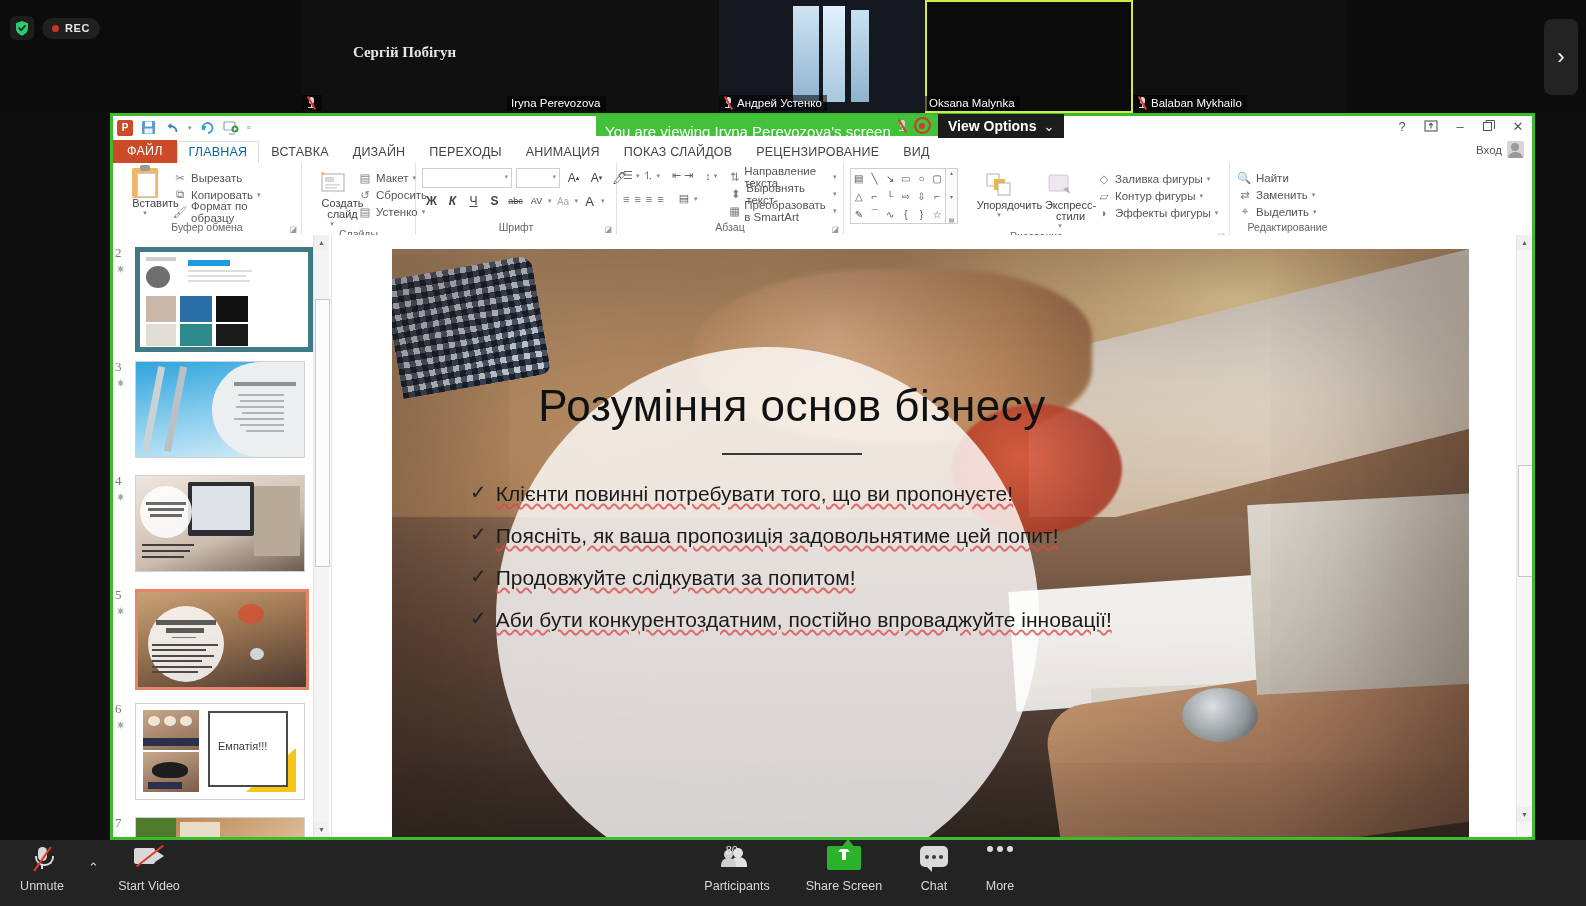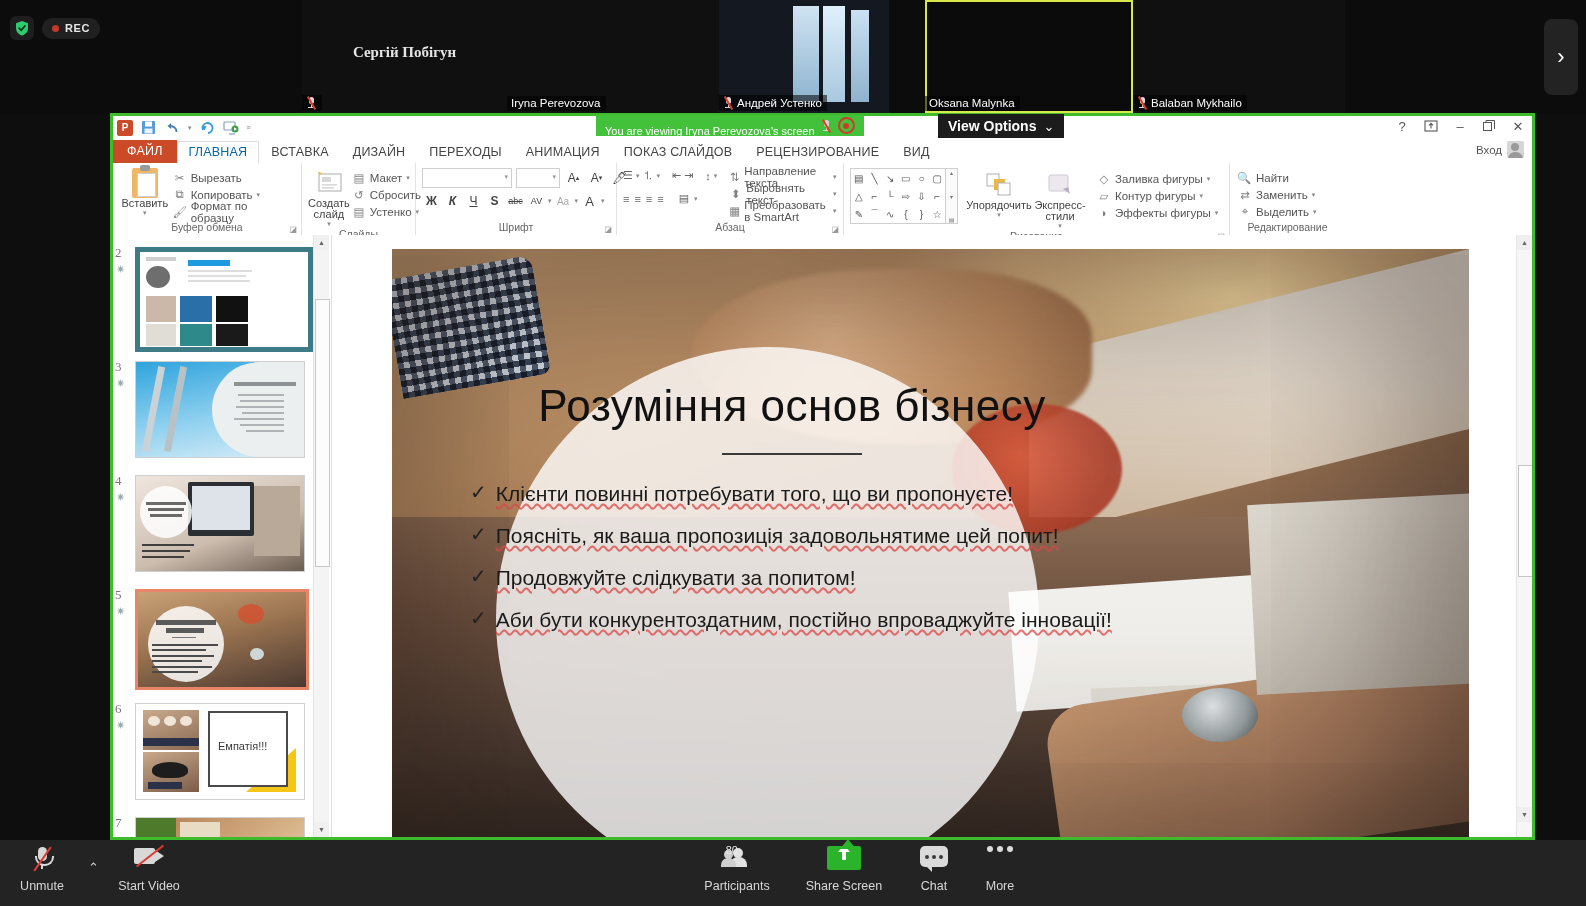--- a/index.html
+++ b/index.html
@@ -59,21 +59,21 @@
   .avatar-sq:before{content:"";position:absolute;left:1px;top:11px;width:15px;height:9px;border-radius:7px 7px 0 0;background:#9a9a9a;}
 
   .ribbon{position:relative;height:72px;background:#fff;border-bottom:1px solid #d6d6d6;display:flex;}
   .grp{position:relative;height:72px;border-right:1px solid #e2e2e2;display:flex;flex-direction:column;}
   .grp .gbody{flex:1;display:flex;align-items:flex-start;padding:3px 6px 0;}
   .grp .glabel{height:14px;text-align:center;font-size:10.5px;color:#666;position:relative;}
   .grp .glabel .dlg{position:absolute;right:4px;bottom:1px;font-size:8px;color:#999;}
 
   .bigbtn{display:flex;flex-direction:column;align-items:center;width:52px;font-size:11px;color:#444;padding-top:2px;}
   .bigbtn .bi{height:30px;display:flex;align-items:center;justify-content:center;}
-  .bigbtn .cap{line-height:11px;text-align:center;}
+  .bigbtn .cap{line-height:11px;text-align:center;padding-left:21px;}
   .smallrow{display:flex;align-items:center;gap:4px;font-size:11.5px;color:#555;height:17px;padding:0 2px;}
   .smallrow .si{width:14px;height:14px;display:flex;align-items:center;justify-content:center;opacity:.75;}
   .caret{font-size:7px;color:#888;}
 
   .clip{width:26px;height:30px;background:#efb765;border-radius:2px;position:relative;}
   .clip:after{content:"";position:absolute;left:5px;top:5px;width:17px;height:22px;background:#fff;border:1px solid #cfcfcf;}
   .clip:before{content:"";position:absolute;left:8px;top:-3px;width:10px;height:6px;background:#9a9a9a;border-radius:2px;}
 
   .fontbox{width:88px;height:18px;border:1px solid #cfcfcf;background:#fff;position:relative;}
   .fontbox.sm{width:42px;}
@@ -181,21 +181,21 @@
   .chatb{width:28px;height:21px;background:#dadada;border-radius:5px;position:relative;}
   .chatb:after{content:"";position:absolute;left:5px;bottom:-5px;width:0;height:0;border-left:7px solid transparent;
      border-right:0 solid transparent;border-top:7px solid #dadada;}
   .chatb .d{position:absolute;top:9px;width:4px;height:4px;border-radius:50%;background:#3a3a3a;}
   .dots3{display:flex;gap:4px;}
   .dots3 i{width:6px;height:6px;border-radius:50%;background:#dcdcdc;display:block;}
 
   
   .sharebanner{position:absolute;left:483px;top:-1px;height:21px;background:#43c13a;display:flex;align-items:center;
      padding:0 9px;gap:6px;z-index:9;}
-  .sharebanner .t{color:#fff;font-size:11px;white-space:nowrap;margin-top:11px;}
+  .sharebanner .t{color:#fff;font-size:15px;white-space:nowrap;margin-top:11px;}
   .recdot2{width:13px;height:13px;border-radius:50%;border:2px solid #cf3b2d;display:flex;align-items:center;justify-content:center;}
   .recdot2 i{width:6px;height:6px;border-radius:50%;background:#cf3b2d;display:block;}
   .viewopts{position:absolute;left:825px;top:-2px;height:24px;background:#1c1c1c;display:flex;align-items:center;
      gap:7px;padding:0 10px;z-index:10;}
   .viewopts .t{color:#fff;font-size:14px;font-weight:bold;}
 </style>
 </head>
 <body>
 
 <div id="filmstrip">
@@ -226,21 +226,21 @@
       </span>
     </div>
   </div>
 
   <div class="tile" style="left:507px;width:212px;background:#101010;">
     <div class="nm">
       <span class="lbl">Iryna Perevozova</span>
     </div>
   </div>
 
-  <div class="tile" style="left:719px;width:170px;">
+  <div class="tile" style="left:719px;width:206px;">
     <div class="winphoto">
       <div class="frame" style="left:0;top:0;right:0;bottom:0;"></div>
       <div class="pane" style="left:74px;top:6px;width:26px;height:96px;"></div>
       <div class="pane" style="left:104px;top:6px;width:22px;height:96px;background:linear-gradient(180deg,#dff0fb,#a8c8de);"></div>
       <div class="pane" style="left:132px;top:10px;width:18px;height:92px;background:linear-gradient(180deg,#c9e1f2,#90b3cd);"></div>
       <div class="frame" style="left:100px;top:0;width:4px;height:113px;"></div>
       <div class="frame" style="left:128px;top:0;width:4px;height:113px;"></div>
       <div class="frame" style="left:150px;top:0;width:10px;height:113px;"></div>
       <div class="frame" style="left:62px;top:0;width:12px;height:113px;"></div>
     </div>

